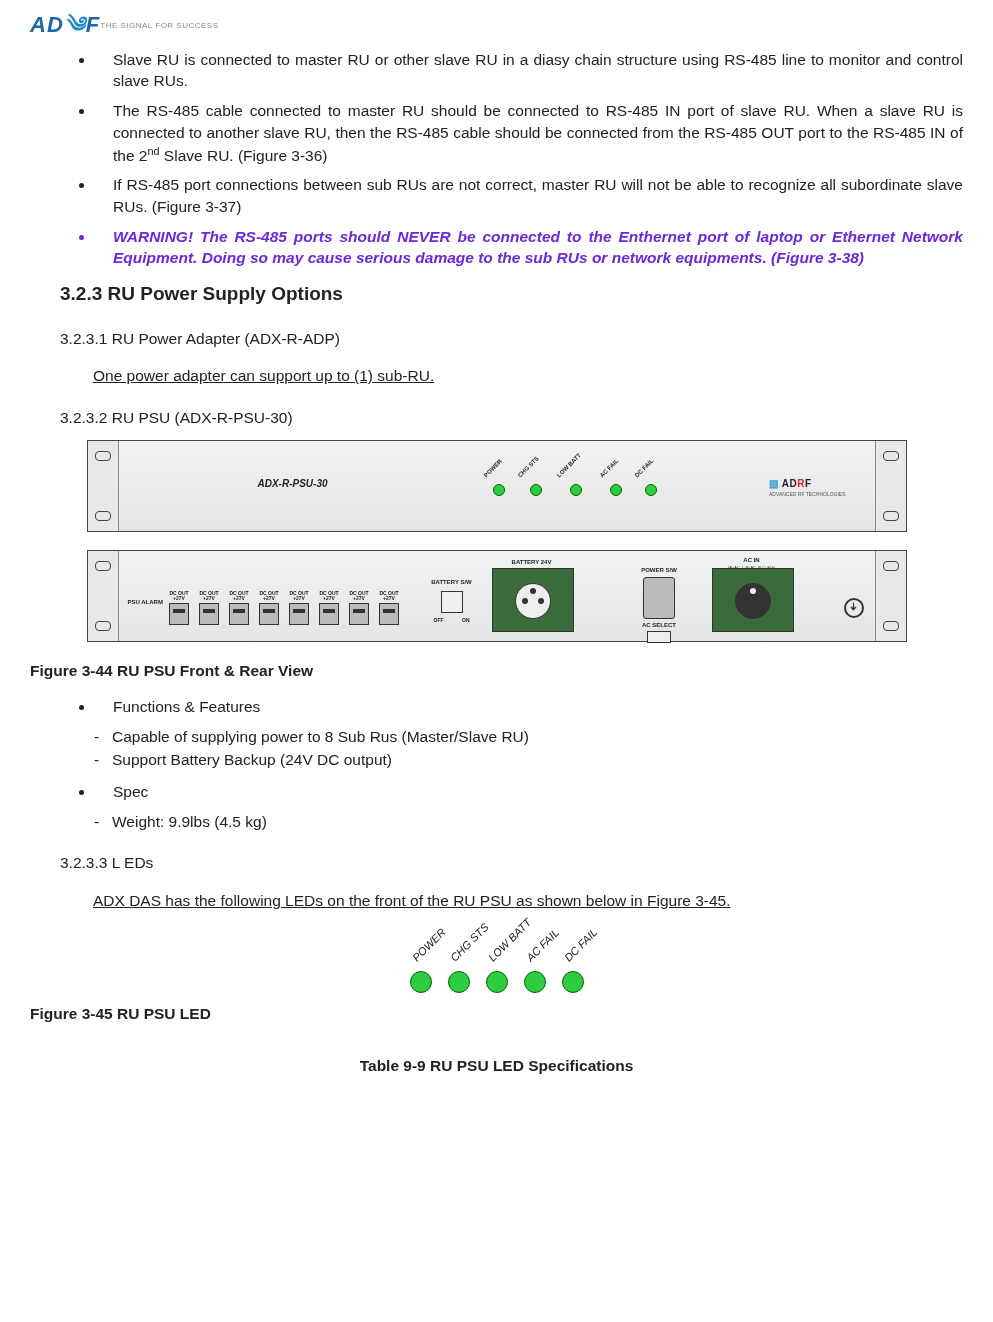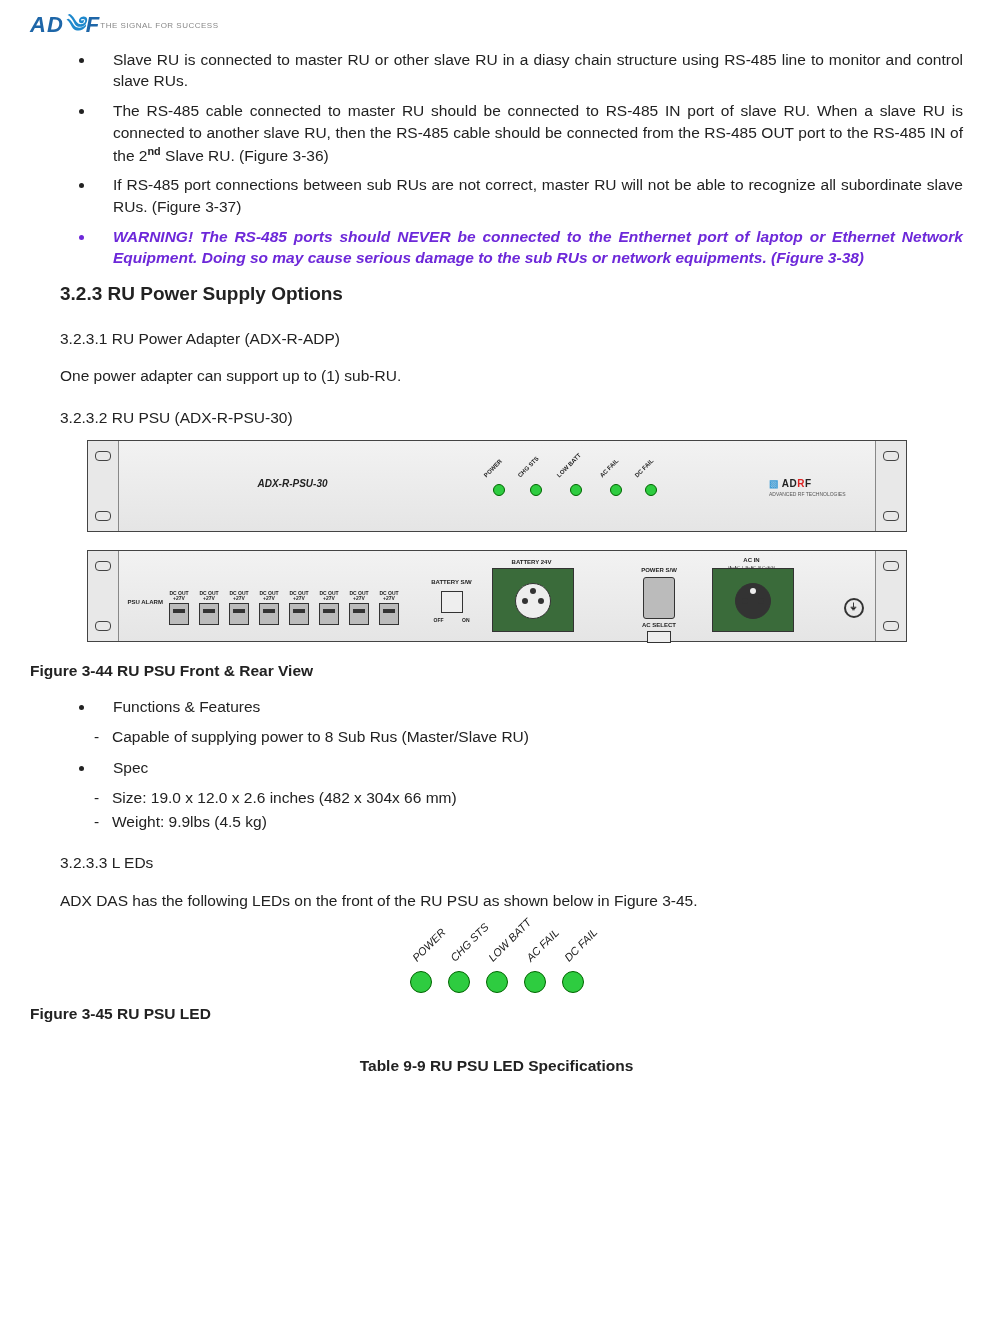--- a/index.html
+++ b/index.html
@@ -10,27 +10,27 @@
     padding: 10px 30px 30px 30px;
     width: 933px;
     line-height: 1.4;
   }
   .tagline { font-size: 8px; color: #888; letter-spacing: 0.5px; vertical-align: middle; display:inline-block;}
   ul.bullets { list-style: disc; padding-left: 65px; margin: 8px 0; }
   ul.bullets > li { margin-bottom: 8px; text-align: justify; padding-left: 18px; }
   .warning { color: #6d28d9; font-weight: bold; font-style: italic; }
   h4.sec { font-size: 19px; font-weight: bold; margin: 12px 0 10px 30px; }
   h4.sub { font-size: 15.5px; font-weight: normal; margin: 20px 0 10px 30px; }
-  .indent { margin-left: 30px; }
+  .indent { margin-left: 63px; text-decoration: underline; }
   ul.dash { list-style: none; padding-left: 82px; margin: 4px 0 10px 0; }
   ul.dash > li::before { content: "- "; margin-left: -18px; position: absolute; }
   ul.dash > li { position: relative; padding-left: 0; margin-bottom: 2px; }
   .figcap { font-weight: bold; margin: 10px 0 14px 0; font-size: 15.5px; }
   .tablecap { text-align: center; font-weight: bold; margin: 30px 0 10px 0; font-size: 15.5px; }
-  sup { font-size: 0.7em; font-weight: bold; }
+  sup { font-size: 0.7em; }
 
   
   .psu-wrap { margin: 12px auto 0 auto; width: 820px; }
   .panel {
     border: 1px solid #444;
     background: linear-gradient(#f2f2f2,#e5e5e5);
     height: 90px;
     position: relative;
     margin-bottom: 18px;
   }
@@ -232,26 +232,26 @@
   </div>
 </div>
 
 <div class="figcap">Figure 3-44 RU PSU Front &amp; Rear View</div>
 
 <ul class="bullets">
   <li>Functions &amp; Features</li>
 </ul>
 <ul class="dash">
   <li>Capable of supplying power to 8 Sub Rus (Master/Slave RU)</li>
+  <li>Support Battery Backup (24V DC output)</li>
 </ul>
 <ul class="bullets">
   <li>Spec</li>
 </ul>
 <ul class="dash">
-  <li>Size: 19.0 x 12.0 x 2.6 inches (482 x 304x 66 mm)</li>
   <li>Weight: 9.9lbs (4.5 kg)</li>
 </ul>
 
 <h4 class="sub">3.2.3.3 L EDs</h4>
 <p class="indent">ADX DAS has the following LEDs on the front of the RU PSU as shown below in Figure 3-45.</p>
 
 <div class="led-fig">
   <div class="item">
       <div class="lbl">POWER</div>
       <div class="dot"></div>

